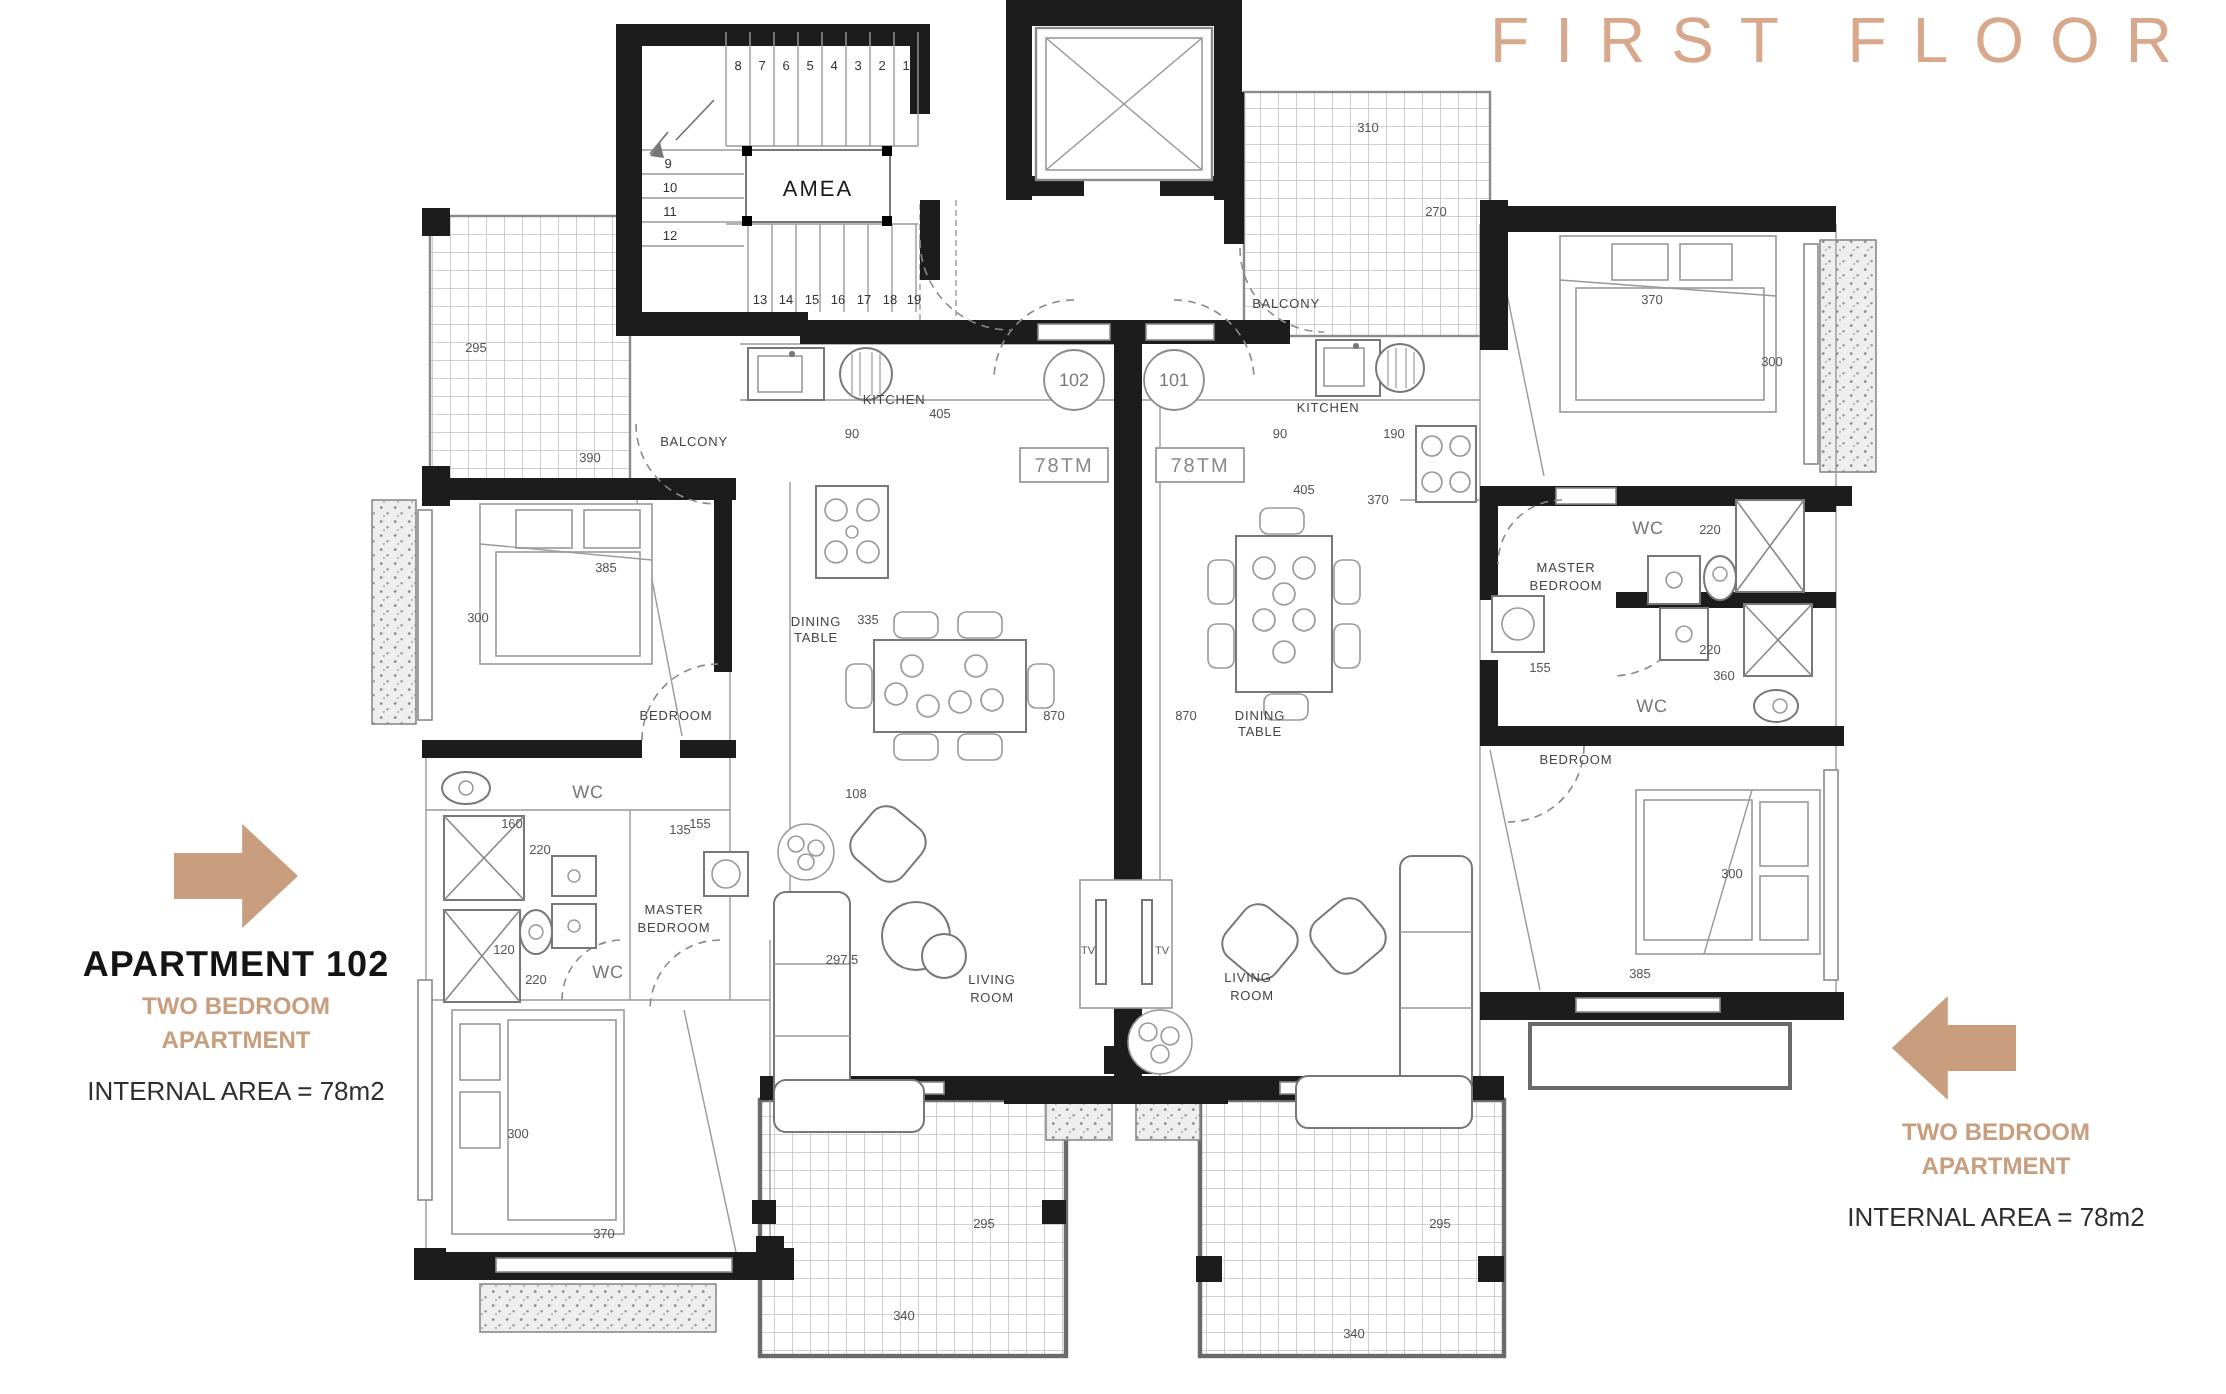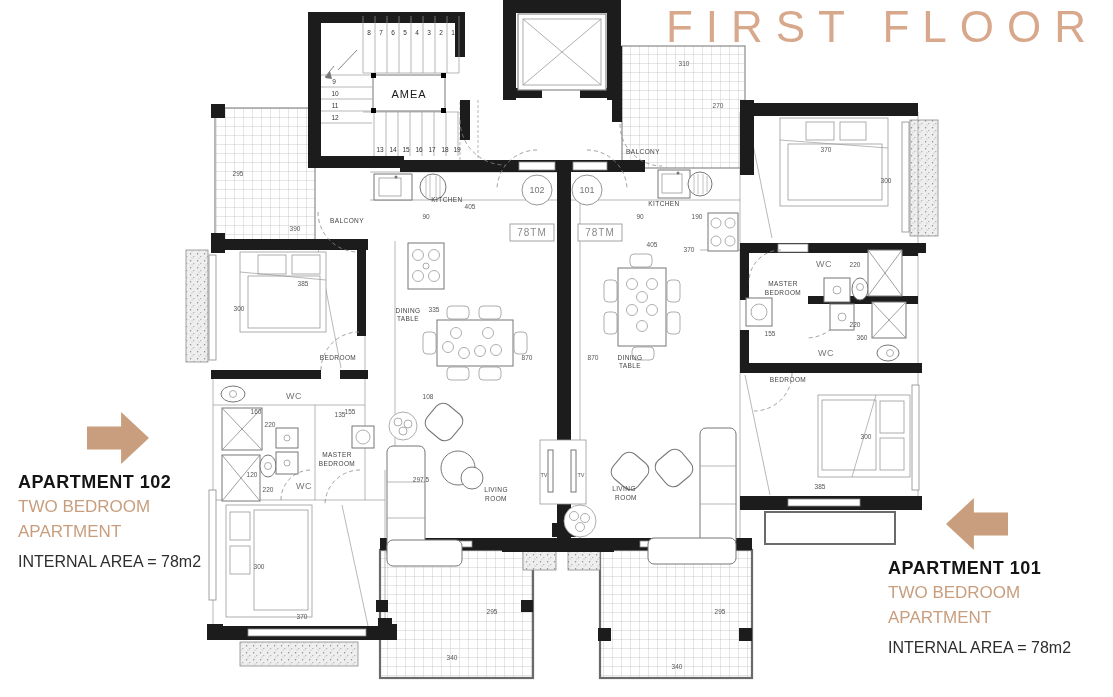--- a/index.html
+++ b/index.html
@@ -1,31 +1,31 @@
 <!DOCTYPE html>
 <html style="--accent: #c89e7e; --title: #d8a88c;"><head>
 <meta charset="utf-8">
 <style>
   :root{ --accent:#c89e7e; --title:#d8a88c; --ink:#141414; }
   html,body{margin:0;padding:0;background:#fff;}
   .page{position:relative;width:1113px;height:697px;background:#fff;overflow:hidden;
         font-family:"Liberation Sans",sans-serif;}
   .title{position:absolute;top:2px;right:14px;margin:0;font-weight:400;
-         font-size:44px;letter-spacing:13px;color:var(--title);
+         font-size:32px;letter-spacing:13px;color:var(--title);
          font-family:"Liberation Sans",sans-serif;}
   .plan-svg{position:absolute;left:0;top:0;}
-  .apt-block{position:absolute;text-align:left;}
+  .apt-block{position:absolute;text-align:center;}
   .apt-102{left:18px;top:412px;width:200px;}
   .apt-101{left:888px;top:498px;width:220px;}
   .arrow{width:62px;height:52px;background:var(--accent);margin:0 auto 8px auto;}
   .arrow.right{clip-path:polygon(0 28%,55% 28%,55% 0,100% 50%,55% 100%,55% 72%,0 72%);}
   .arrow.left {clip-path:polygon(100% 28%,45% 28%,45% 0,0 50%,45% 100%,45% 72%,100% 72%);}
   .apt-name{font-size:18px;font-weight:bold;color:var(--ink);letter-spacing:.5px;}
-  .apt-type{font-size:17px;font-weight:normal;color:var(--accent);line-height:1.45;margin:2px 0 6px 0;}
-  .apt-meta{font-size:16px;color:#2e2e2e;line-height:1.5;}
+  .apt-type{font-size:12px;font-weight:bold;color:var(--accent);line-height:1.45;margin:2px 0 6px 0;}
+  .apt-meta{font-size:13px;color:#2e2e2e;line-height:1.5;}
   
   .w{fill:#1c1c1c;}
   .win{fill:#fff;stroke:#8a8a8a;stroke-width:.8;}
   .tl{stroke:#9a9a9a;stroke-width:.7;fill:none;}
   .furn{fill:#fff;stroke:#777;stroke-width:1;}
   .furn2{fill:#fff;stroke:#999;stroke-width:.8;}
   .arc{fill:none;stroke:#8a8a8a;stroke-width:.8;stroke-dasharray:4 3;}
   .dim{font:6.5px "Liberation Sans",sans-serif;fill:#555;text-anchor:middle;}
   .rlabel{font:6.5px "Liberation Sans",sans-serif;fill:#444;letter-spacing:.4px;text-anchor:middle;}
   .snum{font:6.5px "Liberation Sans",sans-serif;fill:#333;text-anchor:middle;}
@@ -467,21 +467,20 @@
     <div class="apt-name">APARTMENT 102</div>
     <div class="apt-type">
       <div>TWO BEDROOM</div>
       <div>APARTMENT</div>
     </div>
     <div class="apt-meta">INTERNAL AREA = 78m2</div>
   </div>
 
   <div class="apt-block apt-101">
     <div class="arrow left" style="margin-left:58px;"></div>
-    <div class="apt-name">APARTMENT 101</div>
     <div class="apt-type">
       <div>TWO BEDROOM</div>
       <div>APARTMENT</div>
     </div>
     <div class="apt-meta">INTERNAL AREA = 78m2</div>
   </div>
 
 </div>
 
 </body></html>

